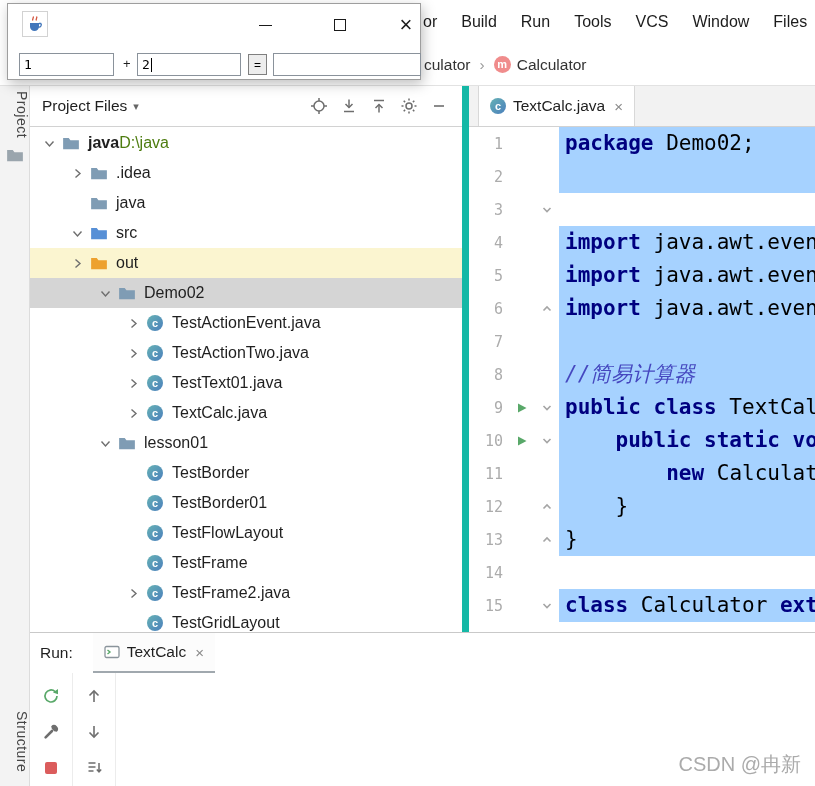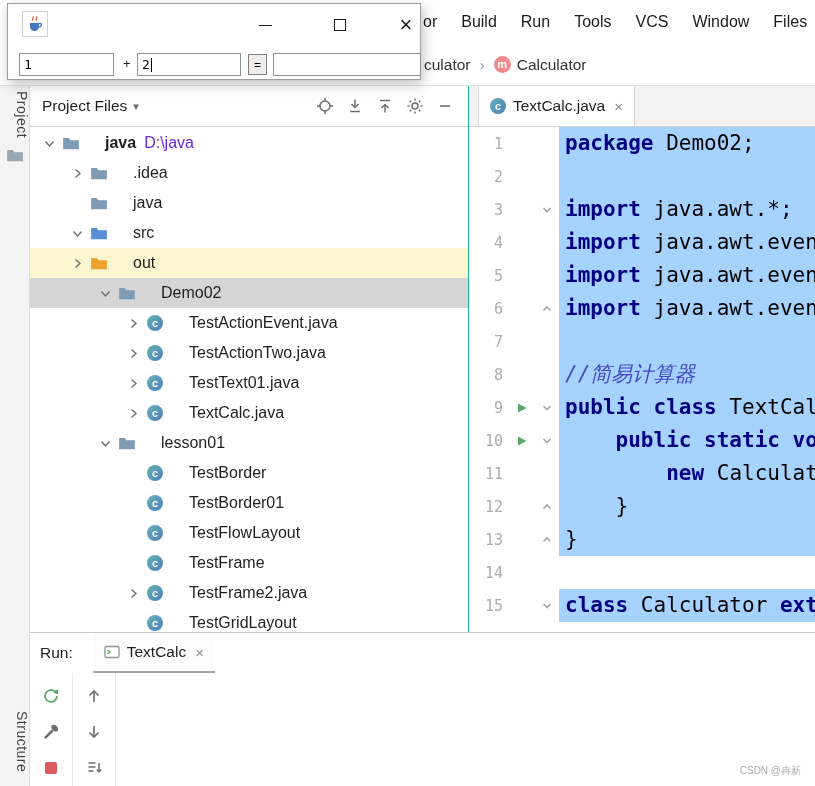--- a/index.html
+++ b/index.html
@@ -21,41 +21,41 @@
 
   
   .tool-strip{position:absolute;left:0;top:86px;width:30px;height:700px;background:#F3F3F3;border-right:1px solid #DCDCDC;}
   .strip-label{position:absolute;left:0;width:30px;display:flex;justify-content:center;
                writing-mode:vertical-rl;font-size:14px;color:#454545;letter-spacing:.5px;}
   .strip-top{top:5px;}
   .strip-bottom{bottom:14px;}
   .strip-folder{position:absolute;left:6px;top:62px;color:#9AA5AD;}
 
   
-  .project-panel{position:absolute;left:30px;top:86px;width:439px;height:546px;background:#fff;border-right:1px solid #14b8a6;}
+  .project-panel{position:absolute;left:30px;top:86px;width:439px;height:546px;background:#fff;border-right:7px solid #14b8a6;}
   .panel-header{height:41px;border-bottom:1px solid #D2D2D2;display:flex;align-items:center;padding:0 8px 0 12px;}
   .ph-title{font-size:15.5px;margin-right:6px;}
   .ph-caret{color:#666;font-size:11px;}
   .ph-spacer{flex:1;}
   .tool-icon{width:30px;height:28px;display:inline-flex;align-items:center;justify-content:center;}
   .tree{position:absolute;left:0;top:42px;right:0;bottom:0;overflow:hidden;font-size:16px;}
   .tree-row{height:30px;display:flex;align-items:center;white-space:nowrap;}
   .tree-row.sel{background:var(--row-selected,#D5D5D5);}
   .tree-row.hl{background:var(--row-highlight,#FBF5D0);}
   .chev{width:22px;display:inline-flex;justify-content:center;flex:none;}
   .t-icon{width:22px;display:inline-flex;justify-content:center;flex:none;}
   .ic-folder{color:var(--folder,#7F9CB4);}
   .ic-folder-out{color:var(--folder-out,#EDA12F);}
   .ic-folder-src{color:var(--folder-src,#568FD6);}
   .cls-icon{width:16px;height:16px;border-radius:50%;flex:none;
             background:linear-gradient(135deg,var(--class-a,#66B2B5),var(--class-b,#4B7FBC));
             color:#fff;font-size:11px;font-weight:bold;display:inline-flex;align-items:center;justify-content:center;}
-  .tree-label{margin-left:23px;}
+  .tree-label{margin-left:6px;}
   .tree-label.bold{font-weight:bold;}
-  .tree-suffix{color:#6d28d9;margin-left:8px;}
+  .tree-suffix{color:#4d7c0f;}
 
   
   .editor{position:absolute;left:469px;top:86px;width:346px;height:546px;background:#fff;}
   .tab-bar{height:41px;background:#F2F2F2;border-bottom:1px solid #D2D2D2;display:flex;align-items:stretch;}
   .ed-tab{display:flex;align-items:center;gap:7px;background:#fff;margin-left:9px;padding:0 11px;
           border-left:1px solid #D8D8D8;border-right:1px solid #D8D8D8;font-size:15.5px;}
   .tab-close{color:#8A8A8A;font-size:15px;margin-left:2px;}
   .code-area{position:absolute;left:0;top:41px;right:0;bottom:0;font-family:"DejaVu Sans Mono","Liberation Mono",monospace;}
   .code-row{display:flex;height:33px;align-items:center;}
   .lnum{width:40px;text-align:right;padding-right:6px;color:#ACACAC;font-size:15px;flex:none;}
@@ -71,21 +71,21 @@
   .run-panel{position:absolute;left:30px;top:632px;width:785px;height:154px;background:#fff;border-top:1px solid #C9C9C9;}
   .run-tabbar{height:40px;display:flex;align-items:stretch;padding-left:10px;font-size:15.5px;}
   .run-label{align-self:center;margin-right:20px;}
   .run-tab{display:flex;align-items:center;gap:7px;padding:0 11px;background:#FCFCFC;border-bottom:2px solid #A0A8AE;}
   .run-body{position:absolute;left:0;top:40px;right:0;bottom:0;display:flex;}
   .rt-col{width:43px;border-right:1px solid #ECECEC;display:flex;flex-direction:column;align-items:center;
           padding-top:14px;gap:18px;flex:none;}
   .rt-btn{width:20px;height:18px;display:inline-flex;align-items:center;justify-content:center;}
   .console{flex:1;padding:8px 0 0 8px;font-family:"DejaVu Sans Mono","Liberation Mono",monospace;font-size:20px;}
   .console-cmd{background:var(--console-cmd-bg,#DFEDDF);color:var(--console-cmd-fg,#2A5E2E);padding:1px 6px;display:inline-block;}
-  .watermark{position:absolute;right:14px;bottom:8px;color:#ABABAB;font-size:10px;}
+  .watermark{position:absolute;right:14px;bottom:8px;color:#ABABAB;font-size:20px;}
 
   
   .calc{position:absolute;left:7px;top:3px;width:414px;height:77px;background:#fff;
         border:1px solid #9E9E9E;box-shadow:2px 4px 12px rgba(0,0,0,.25);z-index:20;}
   .calc-title{position:relative;height:42px;background:#fff;}
   .calc-appicon{position:absolute;left:14px;top:7px;width:26px;height:26px;border:1px solid #D2D2D2;
                 display:flex;align-items:center;justify-content:center;}
   .calc-btn{position:absolute;top:0;width:52px;height:42px;display:flex;align-items:center;justify-content:center;color:#1a1a1a;}
   .cb-min{left:231px;} .cb-max{left:306px;} .cb-close{left:372px;}
   .min-glyph{width:13px;border-top:1.6px solid #1a1a1a;display:inline-block;}
@@ -374,21 +374,20 @@
         <span class="code-text"></span>
       </div>
       <div class="code-row">
         <span class="lnum">3</span>
         <span class="run-col"></span>
         <span class="fold-col">
           <svg width="12" height="12" viewBox="0 0 12 12">
             <path d="M2.5 4 L6 7.5 L9.5 4" fill="none" stroke="currentColor" stroke-width="1.6"></path>
           </svg>
         </span>
-        <span class="code-text"><span class="tok-k">import</span><span class="tok-p"> java.awt.*;</span></span>
       </div>
       <div class="code-row">
         <span class="lnum">4</span>
         <span class="run-col"></span>
         <span class="fold-col"></span>
         <span class="code-text"><span class="tok-k">import</span><span class="tok-p"> java.awt.event</span></span>
       </div>
       <div class="code-row">
         <span class="lnum">5</span>
         <span class="run-col"></span>

